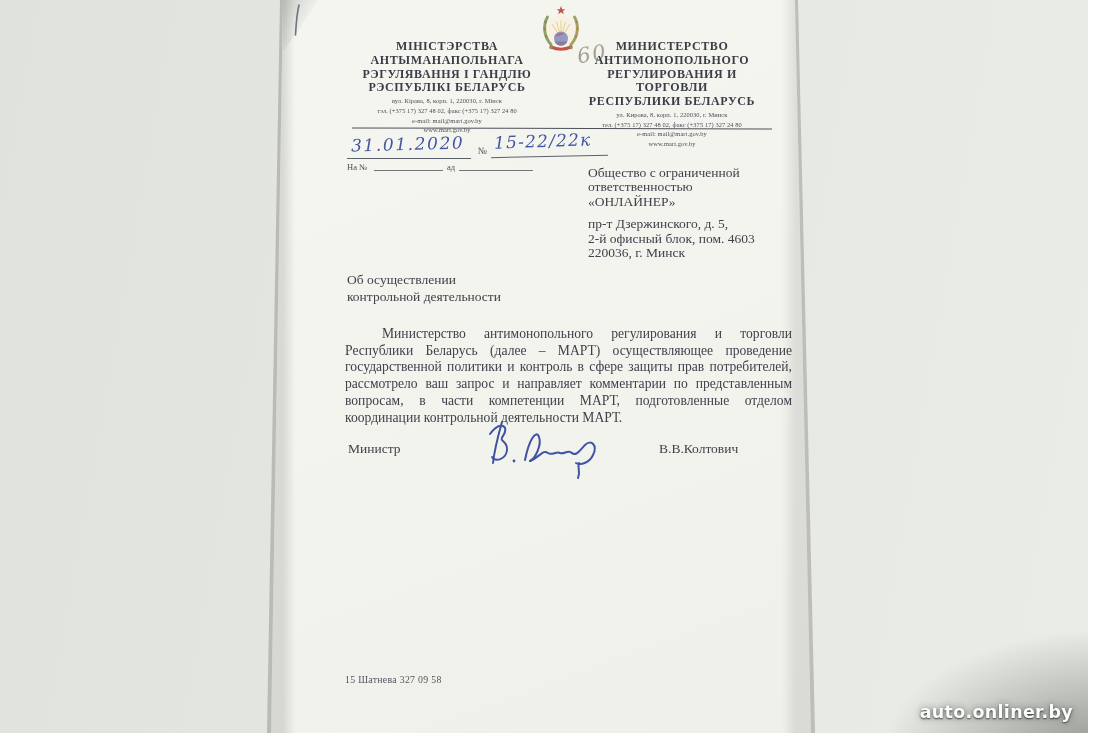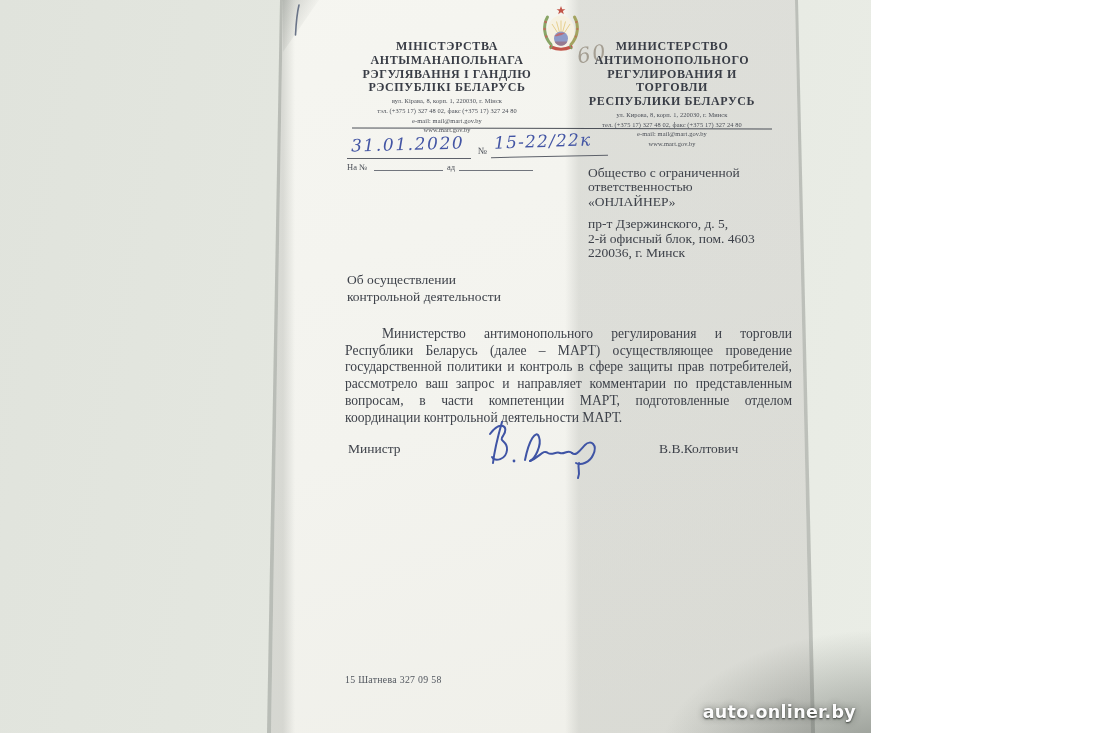--- a/index.html
+++ b/index.html
@@ -1,17 +1,17 @@
 <!DOCTYPE html>
 <html><head>
 <meta charset="utf-8">
 <style>
   html,body { margin:0; padding:0; }
   .scene {
-    position:relative; width:871px; height:733px; overflow:hidden;
+    position:relative; width:1088px; height:733px; overflow:hidden;
     background: linear-gradient(100deg,#e0e3dc 0%,#e5e8e1 50%,#eaede6 100%);
     font-family:"Liberation Serif", serif;
   }
   
   .paper-outline {
     position:absolute; inset:0;
     clip-path: polygon(280px 0px, 798px 0px, 815px 733px, 267px 733px);
     background: rgba(96,101,95,.32);
   }
   .paper {

